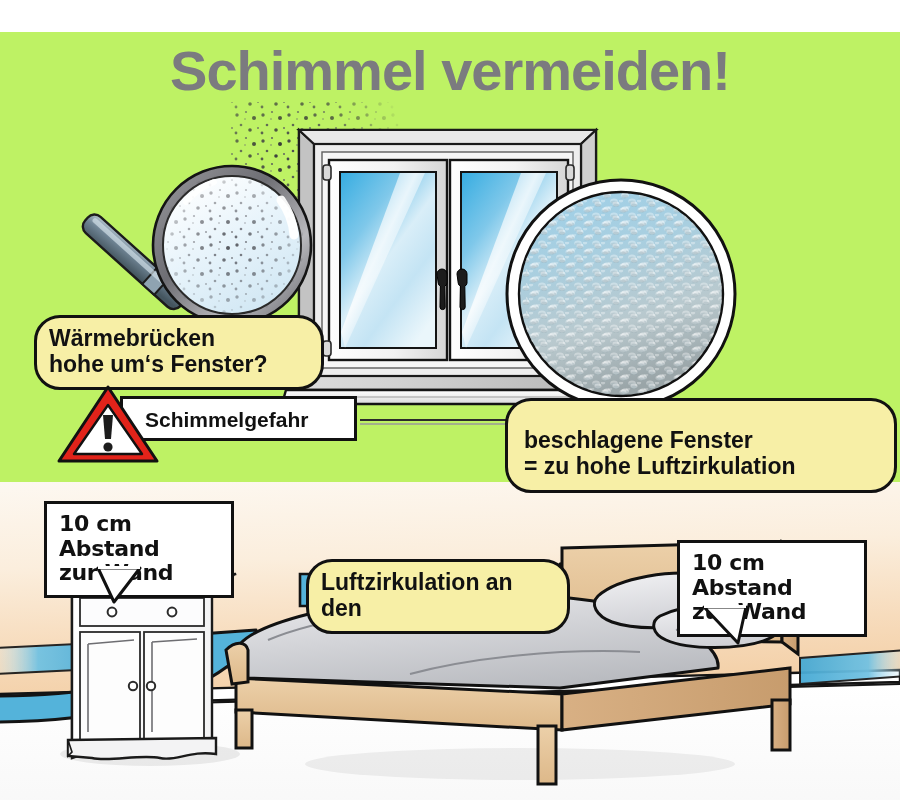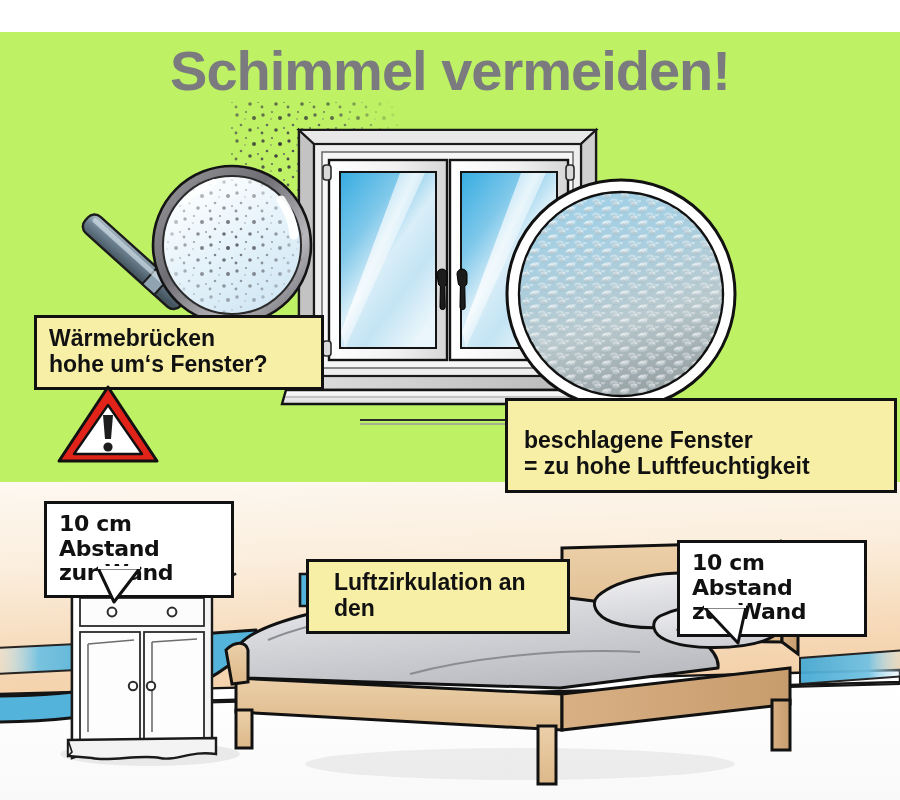--- a/index.html
+++ b/index.html
@@ -15,27 +15,27 @@
 
   
   #upper{position:absolute;left:0;top:0;width:900px;height:455px;}
 
   
   #lower{position:absolute;left:0;top:450px;width:900px;height:350px;}
 
   
   .callout{position:absolute;box-sizing:border-box;border:3px solid #111;
     font-weight:bold;color:#111;line-height:1.12;}
-  .cy{background:#f7efa6;}
+  .cy{background:#f7efa6;border-radius:26px;}
   .cw{background:#ffffff;}
 
   #box-waermebruecken{left:34px;top:283px;width:290px;padding:8px 10px 9px 12px;font-size:23px;}
   #box-schimmelgefahr{left:120px;top:364px;width:237px;height:45px;padding:9px 0 0 22px;font-size:21px;}
   #box-beschlagene{left:505px;top:366px;width:392px;padding:27px 10px 10px 16px;font-size:23px;}
-  #box-luftzirk{left:306px;top:527px;width:264px;padding:8px 8px 9px 25px;font-size:23px;}
+  #box-luftzirk{left:306px;top:527px;width:264px;padding:8px 8px 9px 12px;font-size:23px;}
   #box-abstand-left{left:44px;top:469px;width:190px;padding:8px 8px 9px 12px;font-size:22px;font-family:"DejaVu Sans",sans-serif;letter-spacing:-0.3px;}
   #box-abstand-right{left:677px;top:508px;width:190px;padding:8px 8px 9px 12px;font-size:22px;font-family:"DejaVu Sans",sans-serif;letter-spacing:-0.3px;}
 </style>
 </head>
 <body>
 
 <div id="stage">
 
   <div id="title">Schimmel vermeiden!</div>
 
@@ -323,30 +323,33 @@
       <rect x="538" y="244" width="18" height="58" fill="url(#gWood)" stroke="#111" stroke-width="3"></rect>
       <rect x="772" y="218" width="18" height="50" fill="url(#gWoodDark)" stroke="#111" stroke-width="3"></rect>
     </g>
   </svg>
 
   <div id="box-waermebruecken" class="callout cy">
     <div>Wärmebrücken</div>
     <div>hohe um‘s Fenster?</div>
   </div>
 
+  <div id="box-schimmelgefahr" class="callout cw">
+    <span>Schimmelgefahr</span>
+  </div>
   <svg style="position:absolute;left:56px;top:351px;width:104px;height:84px;" viewBox="0 0 104 84">
     <path d="M52,4 L101,78 L3,78 Z" fill="#e2231a" stroke="#111" stroke-width="3" stroke-linejoin="round"></path>
     <path d="M52,22 L86,71 L18,71 Z" fill="#ffffff" stroke="#111" stroke-width="2.4" stroke-linejoin="round"></path>
     <path d="M47,32 L57,32 L55,56 L49,56 Z" fill="#1d1d1d"></path>
     <circle cx="52" cy="64" r="4.6" fill="#1d1d1d"></circle>
   </svg>
 
   <div id="box-beschlagene" class="callout cy">
     <div>beschlagene Fenster</div>
-    <div>= zu hohe Luftfeuchtigkeit</div>
+    <div>= zu hohe Luftzirkulation</div>
   </div>
 
   <div id="box-abstand-left" class="callout cw">
     <div>10 cm Abstand</div>
     <div>zur Wand</div>
   </div>
   <svg style="position:absolute;left:96px;top:534px;width:48px;height:38px;" viewBox="0 0 48 38">
     <path d="M2,2 L44,2 L18,36 Z" fill="#ffffff" stroke="#111" stroke-width="3" stroke-linejoin="round"></path>
     <path d="M2,0 L44,0 L44,3 L2,3 Z" fill="#ffffff"></path>
   </svg>

